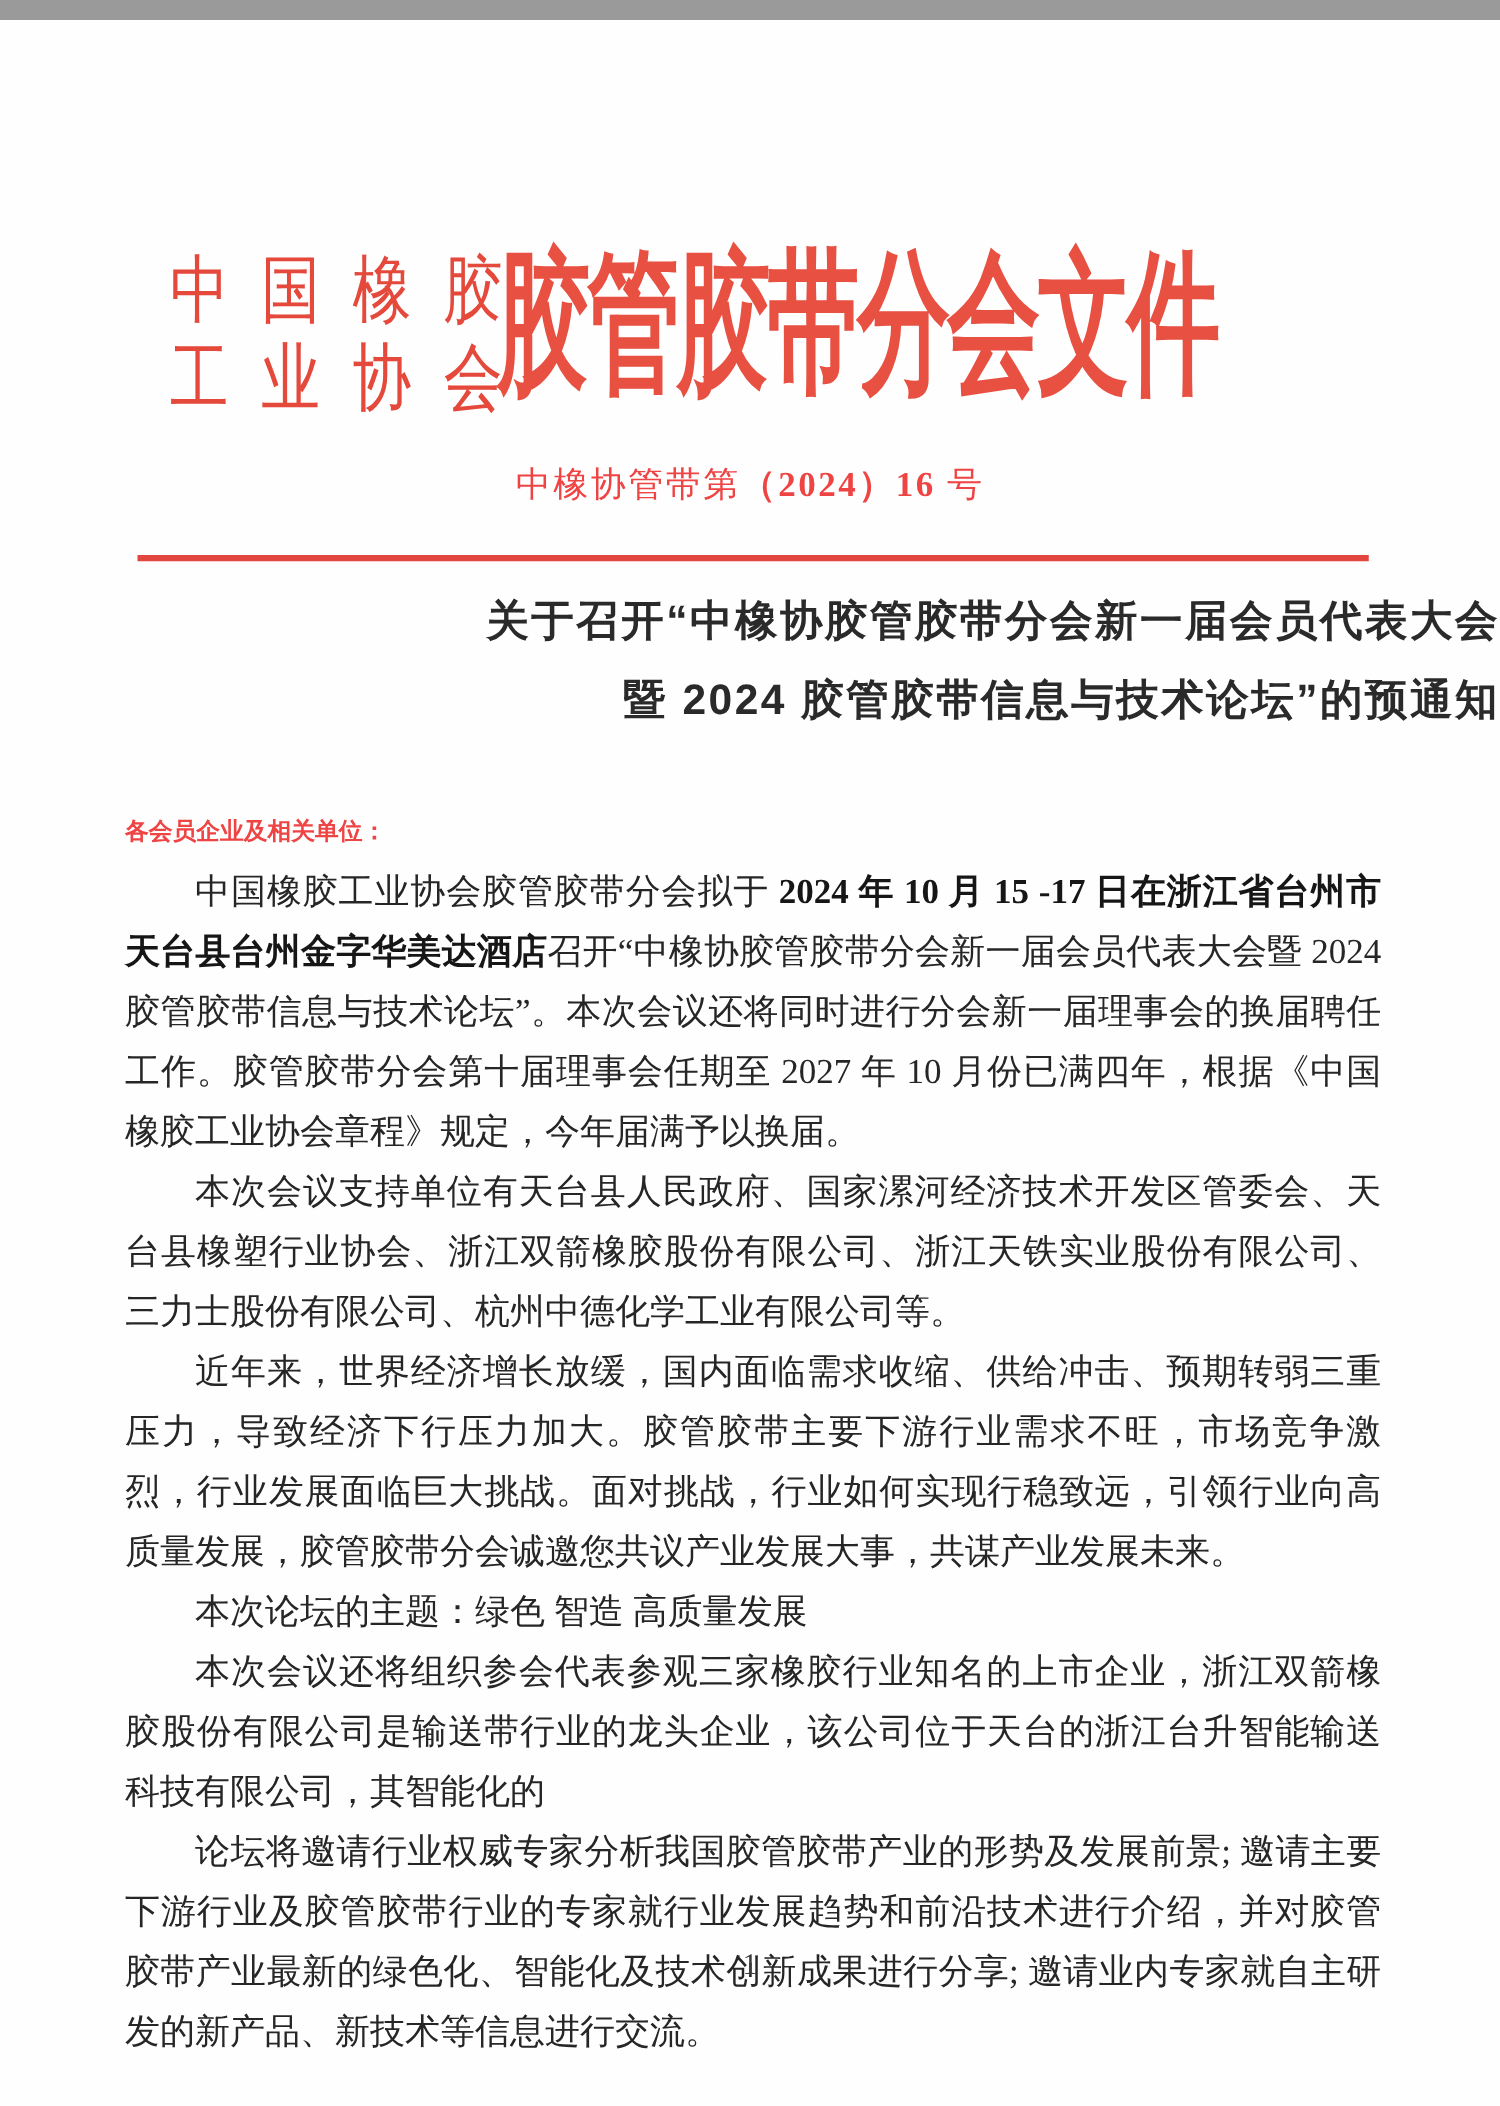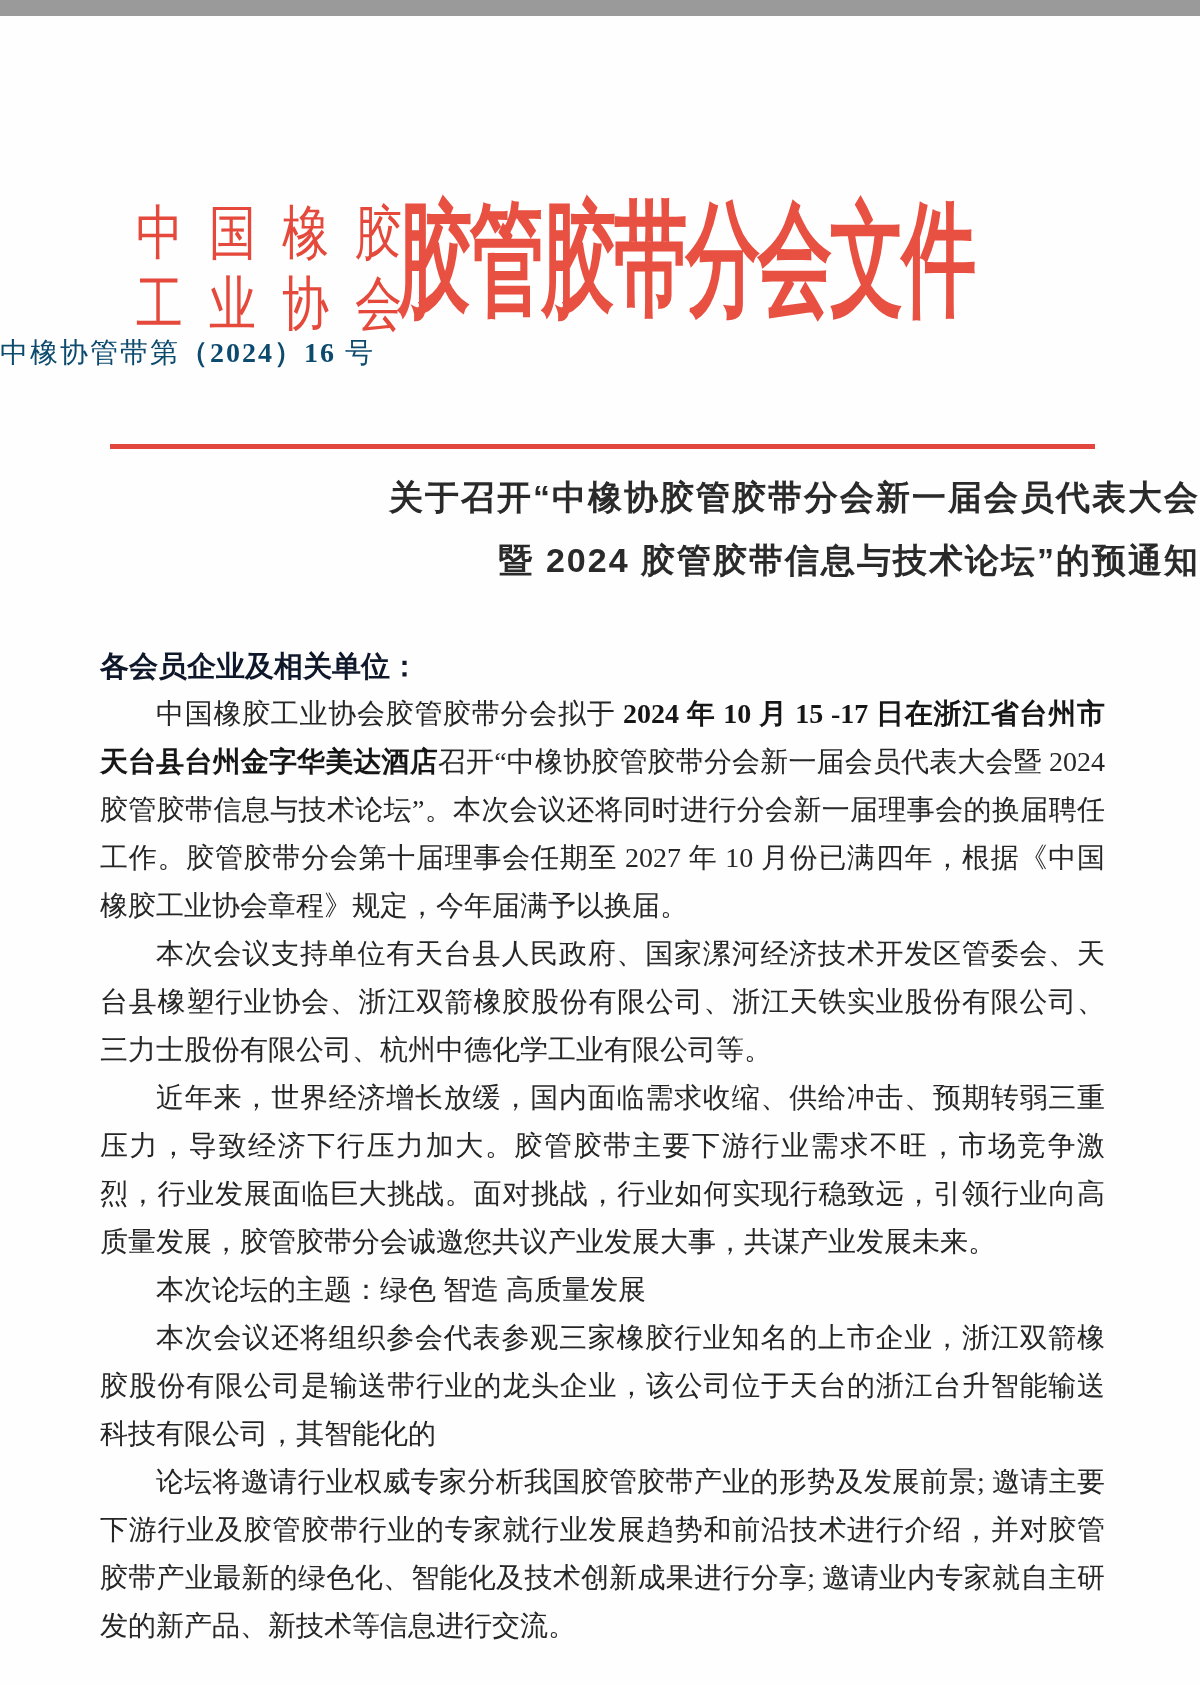--- a/index.html
+++ b/index.html
@@ -37,23 +37,24 @@
     font-weight: 700;
     letter-spacing: -2px;
     white-space: nowrap;
     transform: scaleY(1.68);
     transform-origin: top left;
     font-family: "Liberation Serif", "DejaVu Serif", serif;
   }
   .doc-no {
     position: absolute;
     left: 0; right: 0;
-    top: 318px;
+    top: 353px;
+    text-align: center;
     font-size: 28px;
-    color: #0c4a6e;
+    color: #ef4444;
     letter-spacing: 2px;
   }
   .doc-no b { font-weight: 700; }
   .rule {
     position: absolute;
     left: 110px;
     top: 428px;
     width: 985px;
     height: 5px;
     background: #e2463e;
@@ -82,23 +83,23 @@
     color: #262626;
     text-align: justify;
   }
   .body-text p {
     margin: 0;
     text-indent: 2em;
   }
   .salutation {
     font-family: "Liberation Sans", "DejaVu Sans", sans-serif;
     font-weight: 700;
-    font-size: 29px;
+    font-size: 19px;
     text-indent: 0 !important;
-    color: #0f172a;
+    color: #ef4444;
   }
   .body-text b { font-weight: 700; color: #161616; }
   
   .page-footer {
     position: absolute;
     left: 0; right: 0;
     top: 1543px;
     text-align: center;
     font-size: 24px;
     color: #3c3c3c;

